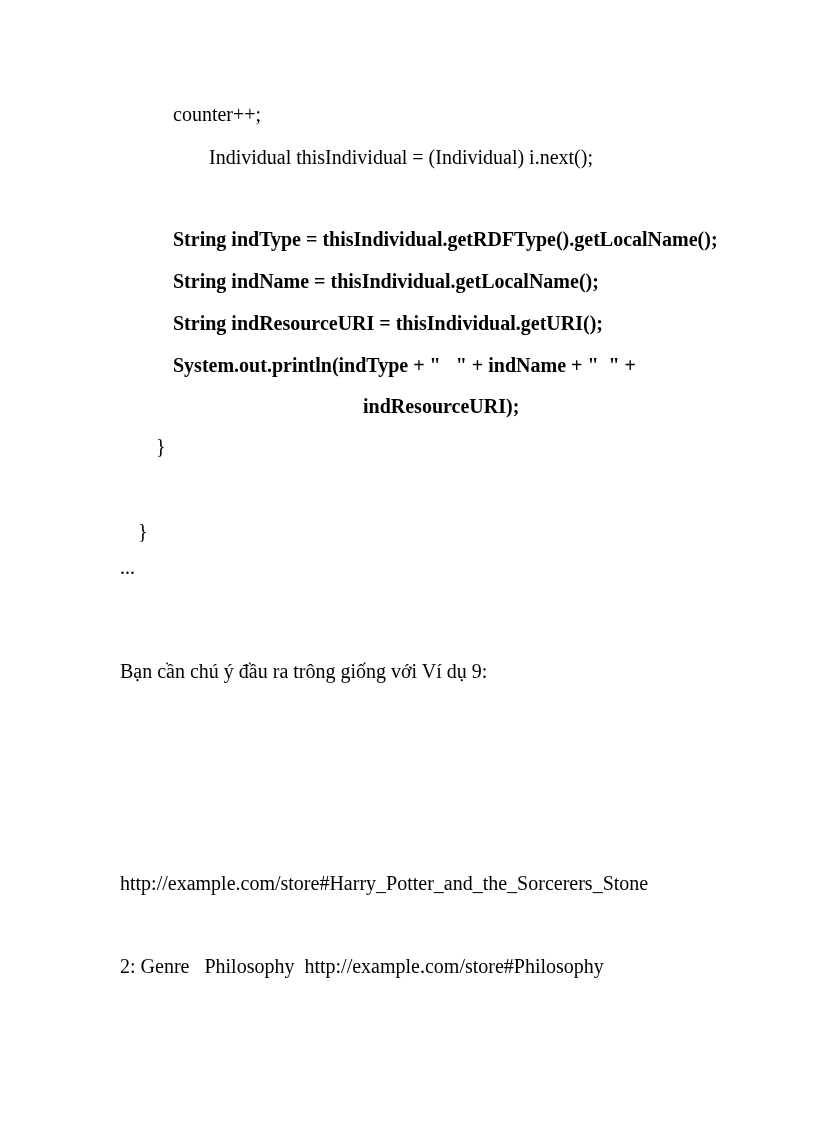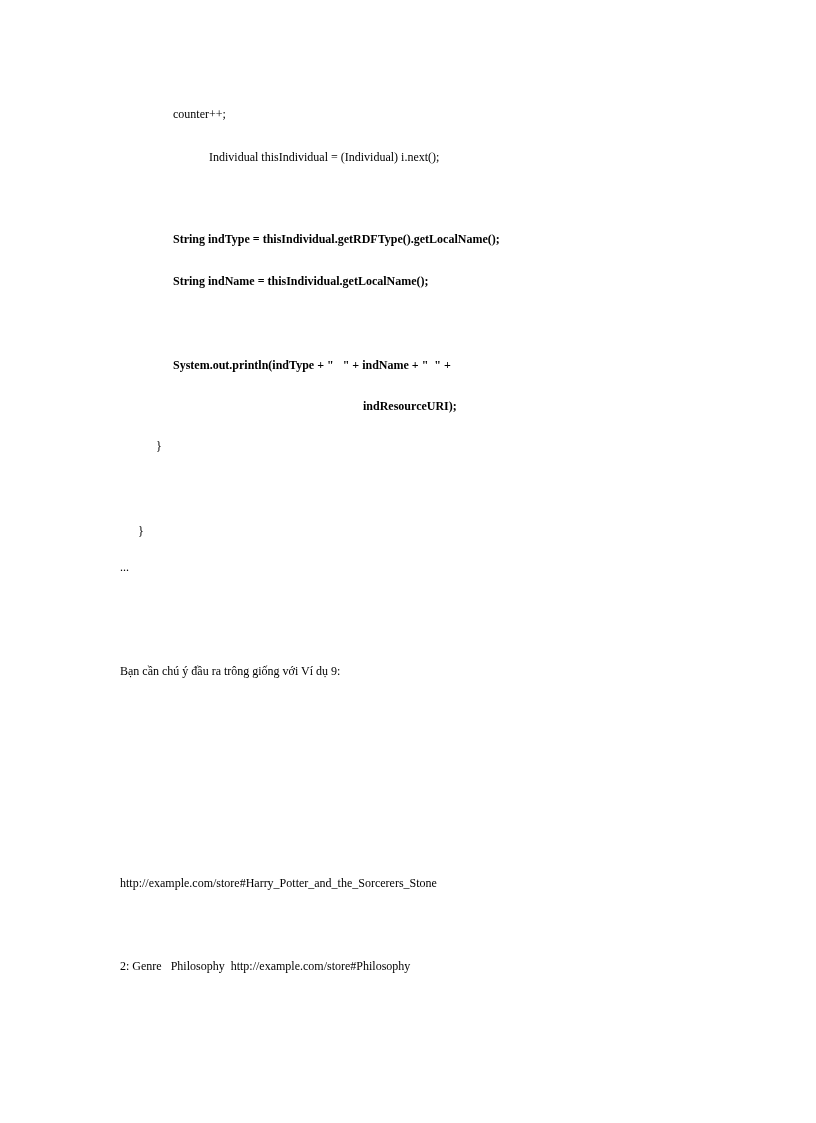--- a/index.html
+++ b/index.html
@@ -7,21 +7,21 @@
     padding: 0;
     background: #ffffff;
   }
   .page {
     position: relative;
     width: 816px;
     height: 1123px;
     background: #ffffff;
     color: #000000;
     font-family: "Liberation Serif", "DejaVu Serif", serif;
-    font-size: 12px;
+    font-size: 20px;
     overflow: hidden;
   }
   .line {
     position: absolute;
     white-space: pre;
     line-height: 20px;
     color: #000000;
   }
   .bold { font-weight: bold; }
 
@@ -50,20 +50,21 @@
 </head>
 <body>
 
 <div class="page">
 
   <div class="line l-counter">counter++;</div>
   <div class="line l-individual">Individual thisIndividual = (Individual) i.next();</div>
 
   <div class="line bold l-indtype">String indType = thisIndividual.getRDFType().getLocalName();</div>
   <div class="line bold l-indname">String indName = thisIndividual.getLocalName();</div>
+  <div class="line bold l-indresuri">String indResourceURI = thisIndividual.getURI();</div>
   <div class="line bold l-println">System.out.println(indType + "   " + indName + "  " +</div>
   <div class="line bold l-println2">indResourceURI);</div>
 
   <div class="line l-brace1">}</div>
   <div class="line l-brace2">}</div>
   <div class="line l-ellipsis">...</div>
 
   <div class="line l-paragraph">Bạn cần chú ý đầu ra trông giống với Ví dụ 9:</div>
 
   <div class="line l-out1">http://example.com/store#Harry_Potter_and_the_Sorcerers_Stone</div>

